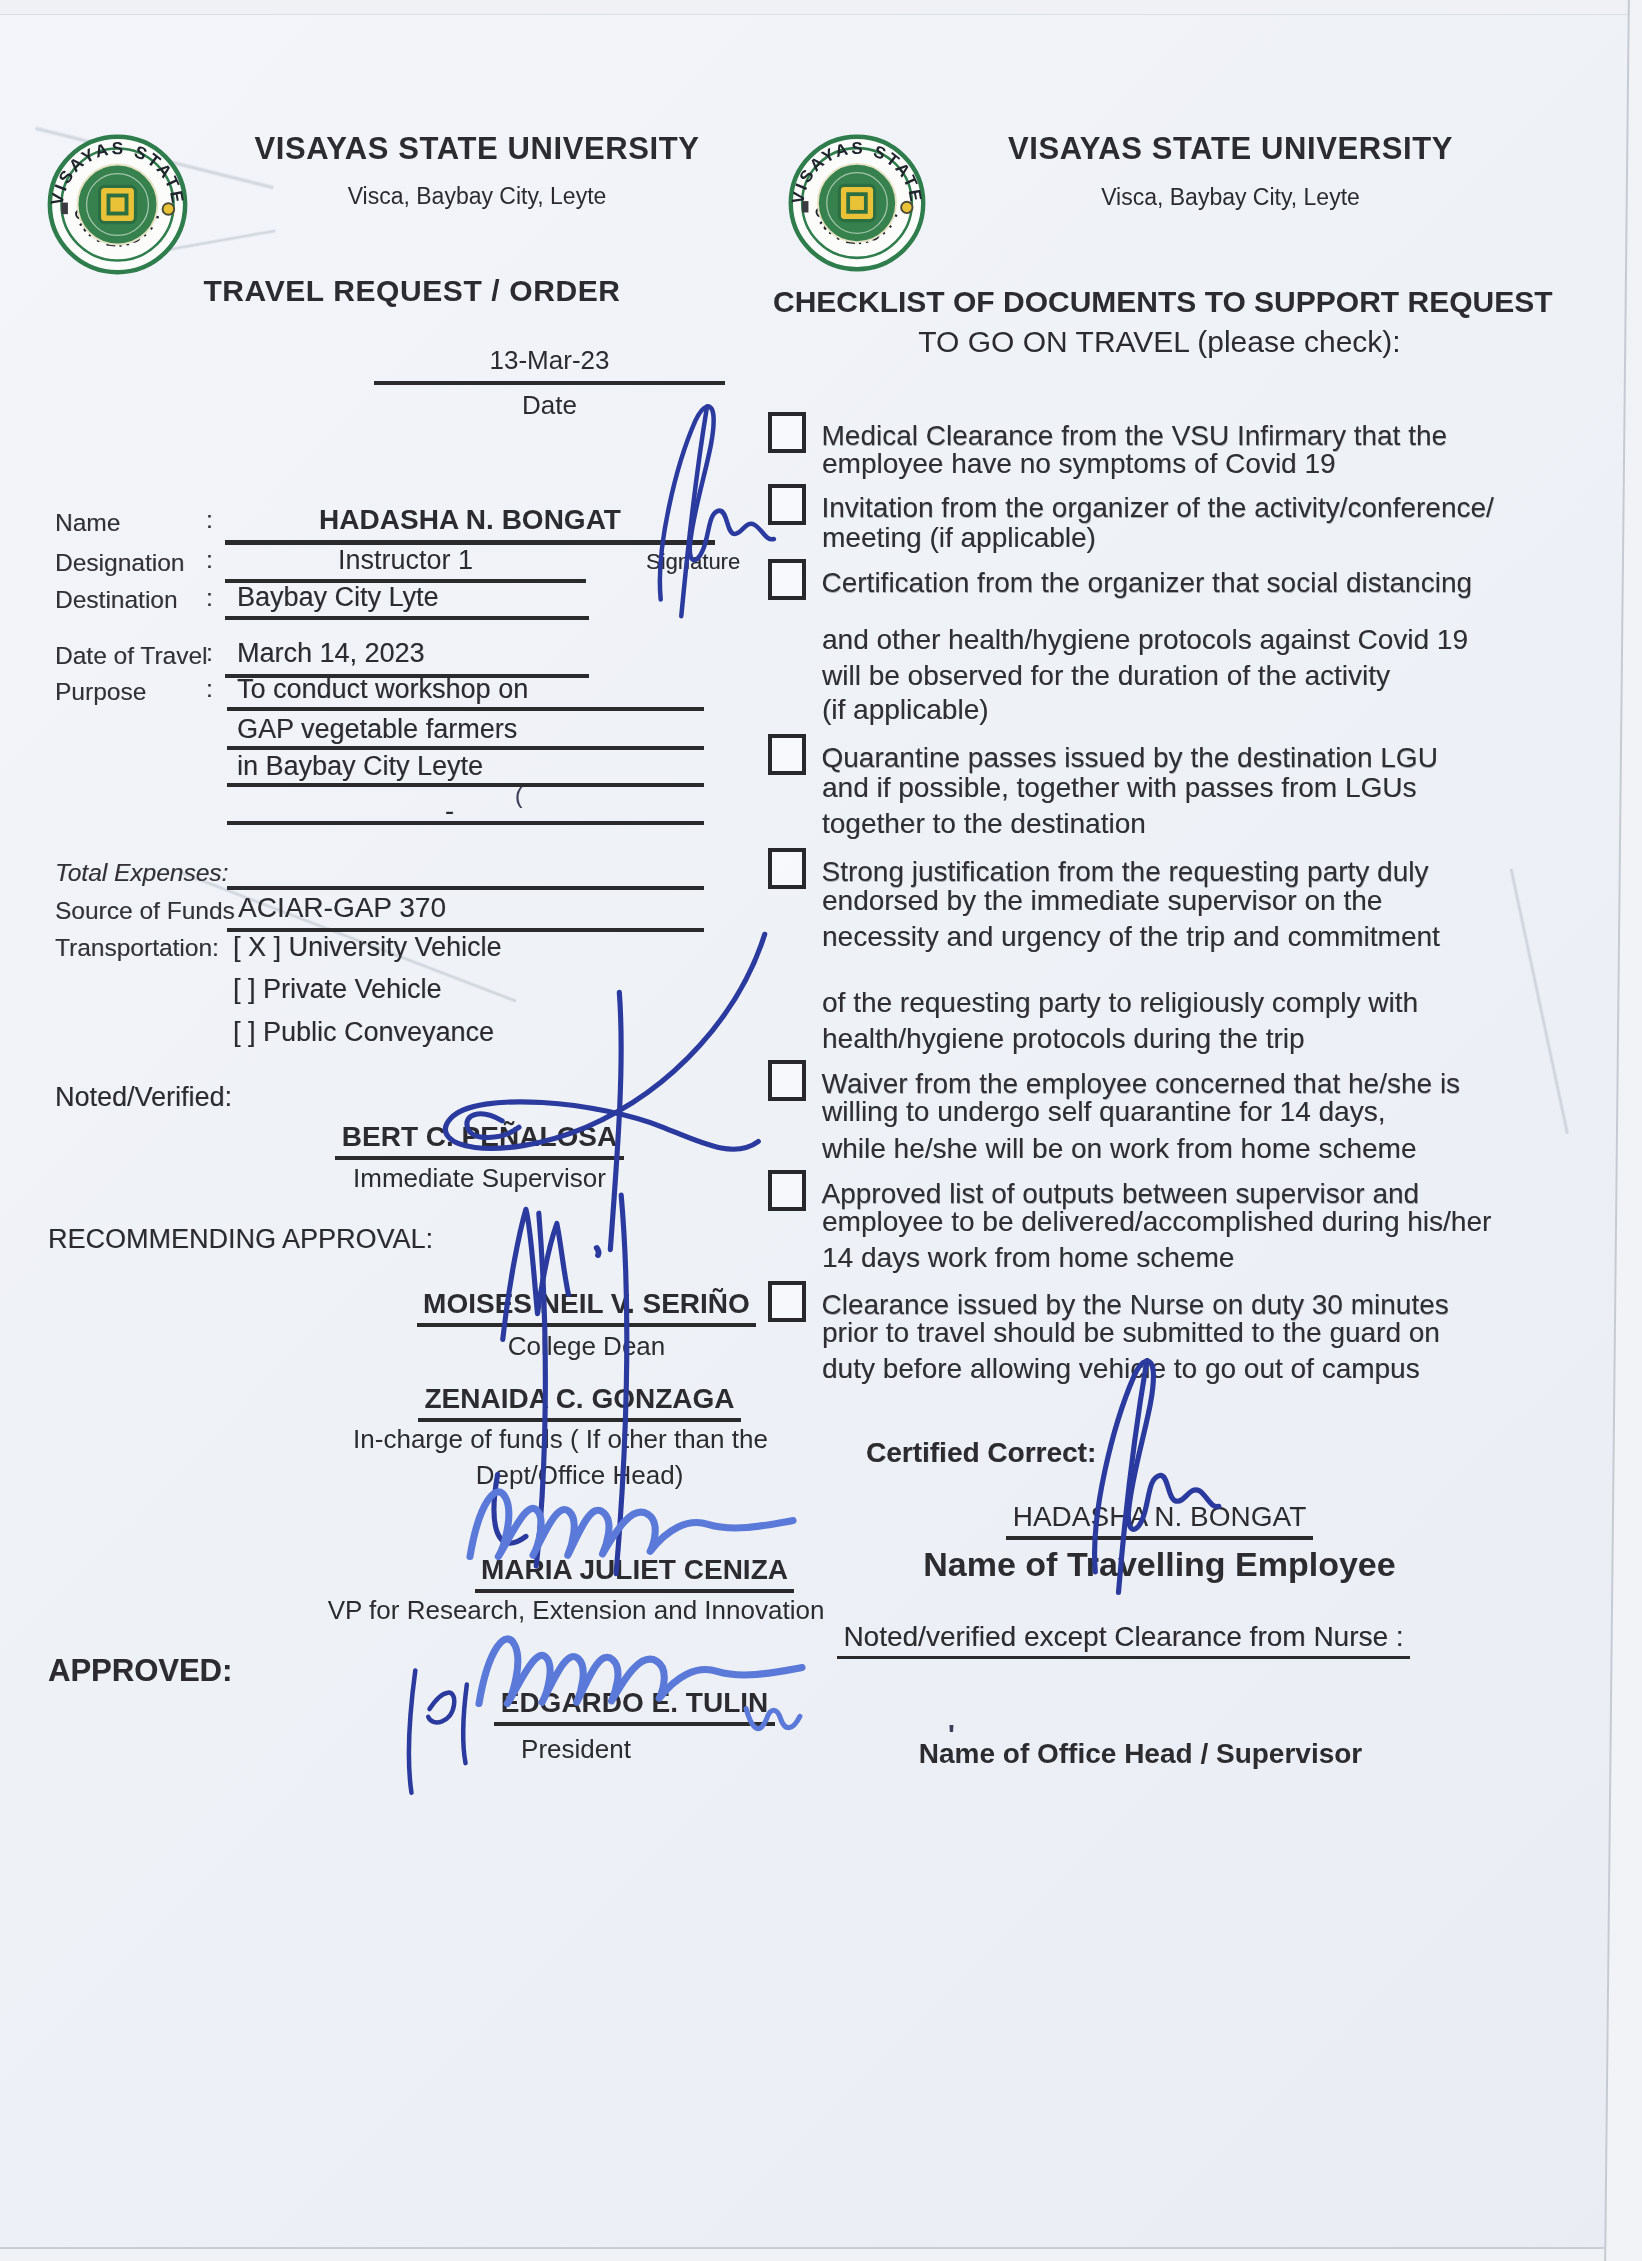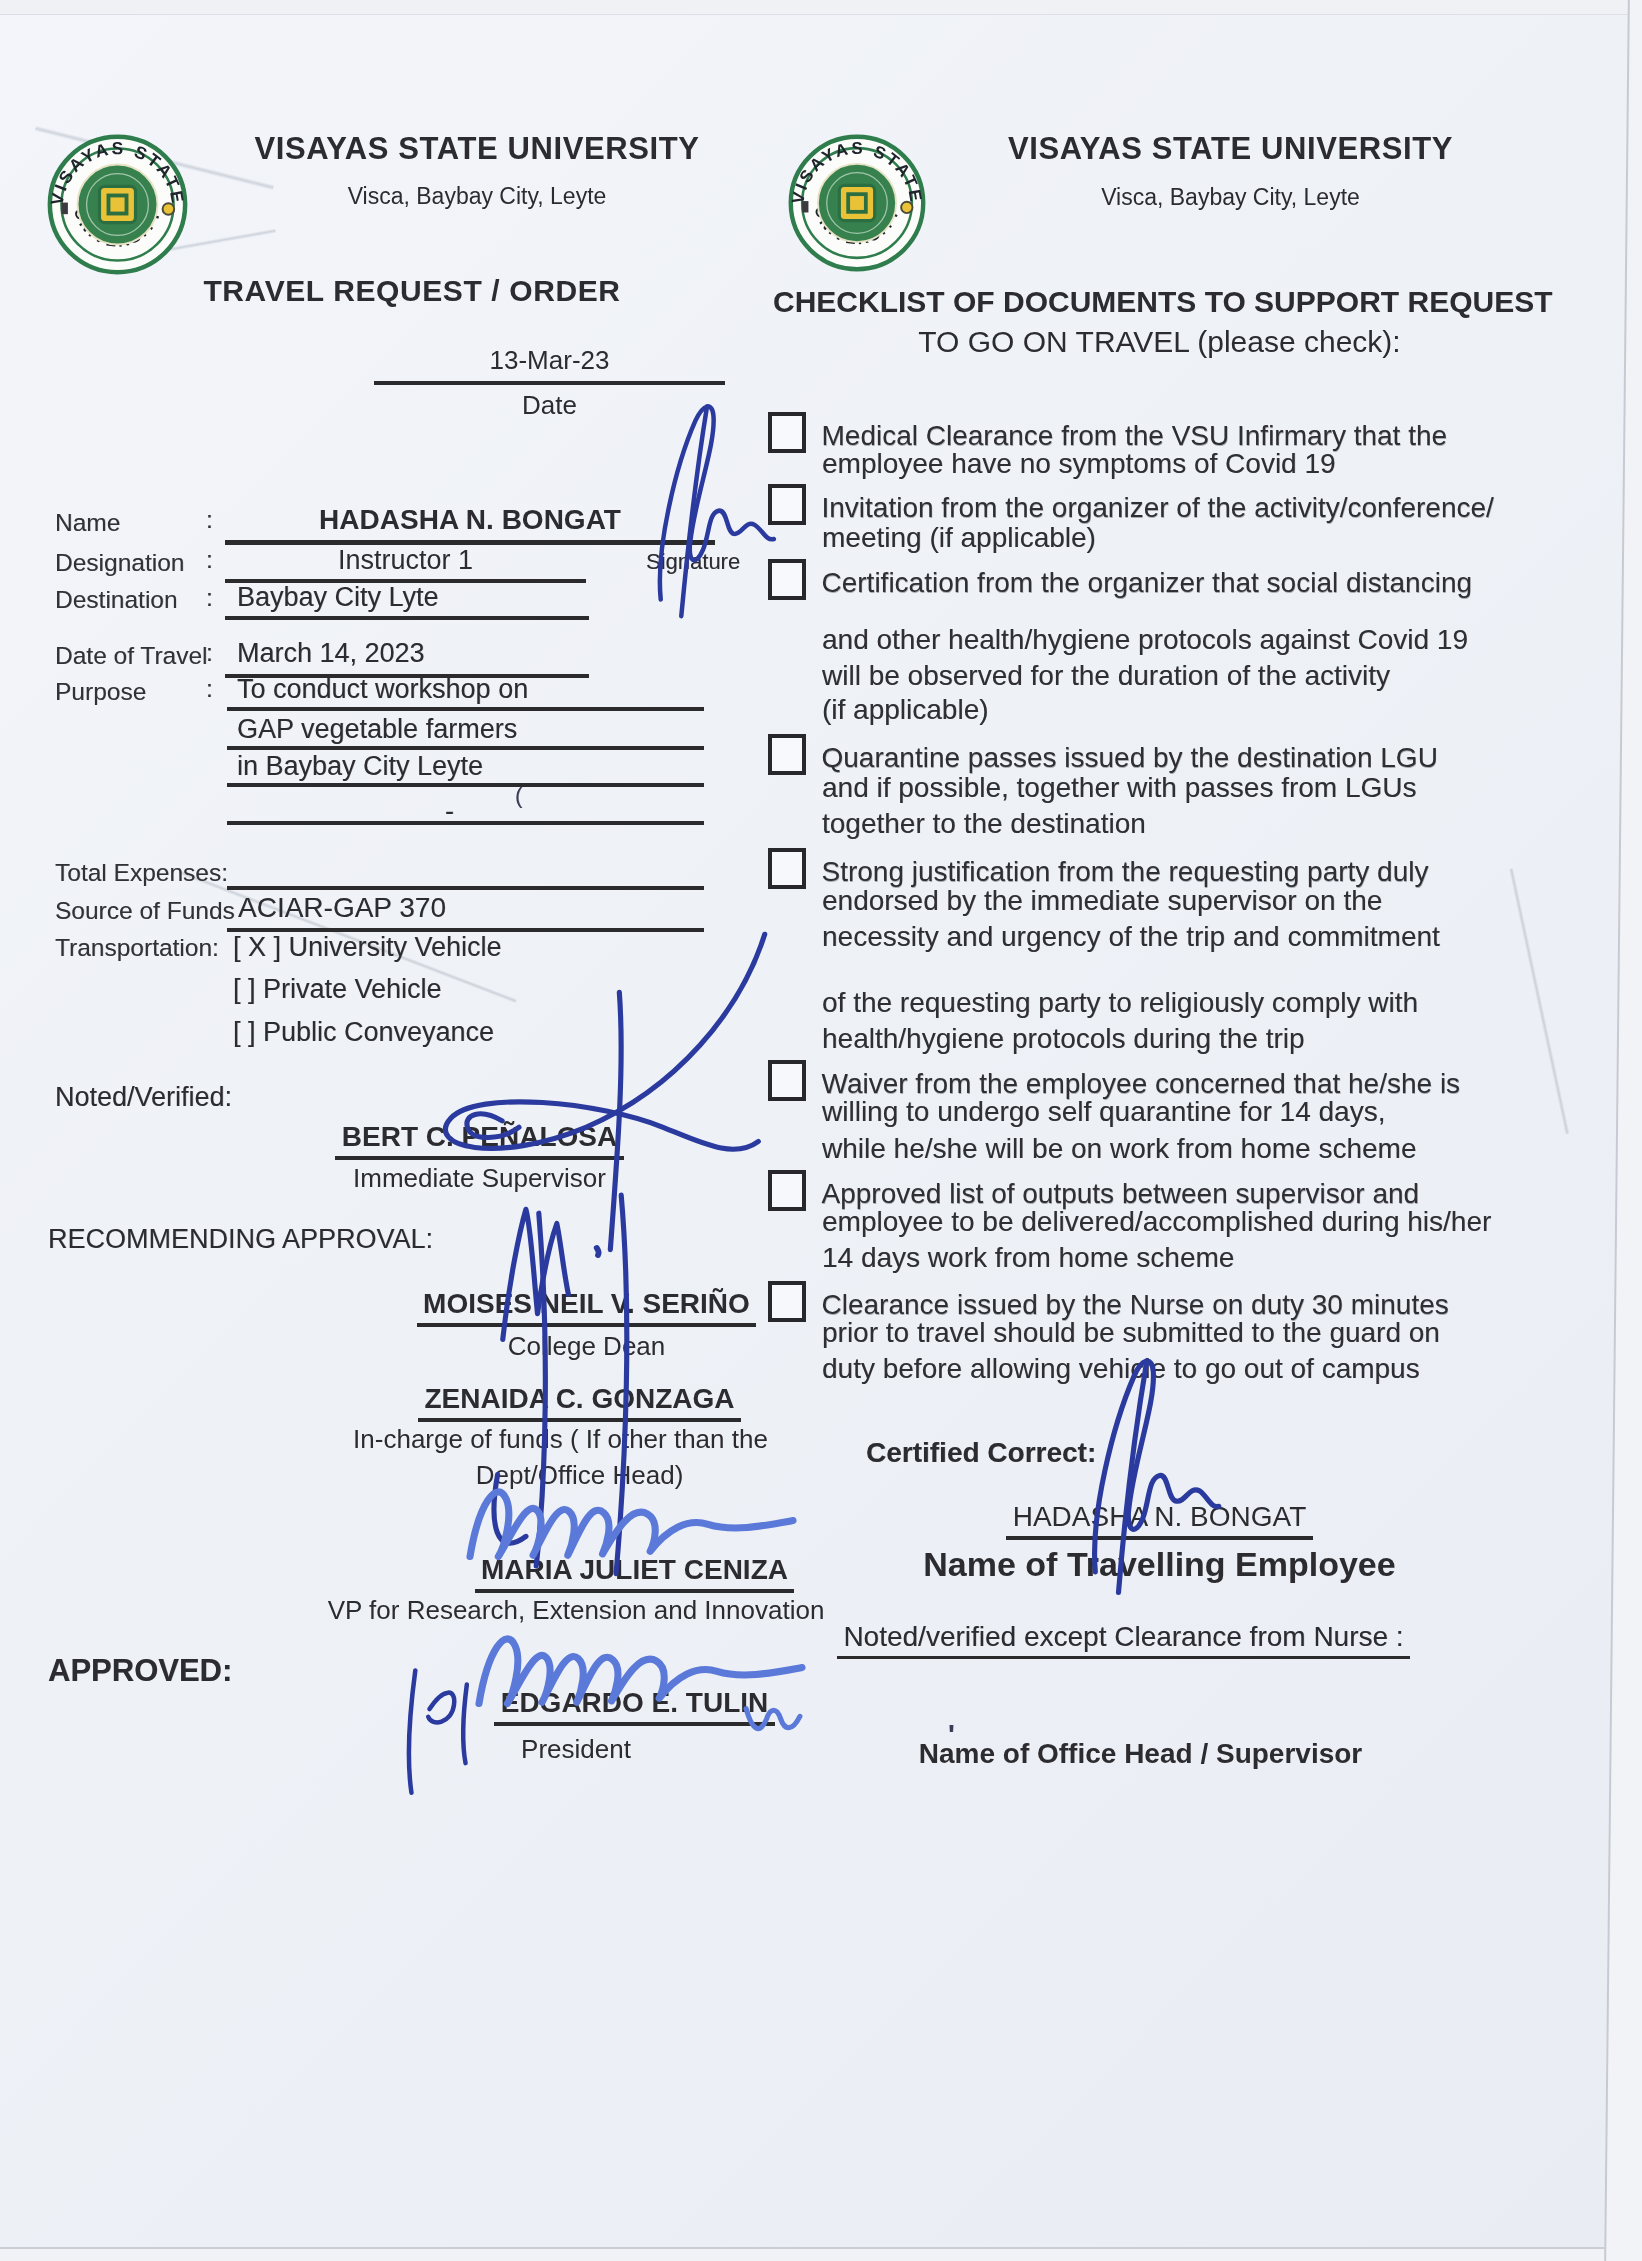--- a/index.html
+++ b/index.html
@@ -89,21 +89,21 @@
   <div class="t val" style="left:237px;top:674px;">To conduct workshop on</div>
   <div class="ln" style="left:227px;top:707px;width:477px;"></div>
   <div class="t val" style="left:237px;top:714px;">GAP vegetable farmers</div>
   <div class="ln" style="left:227px;top:746px;width:477px;"></div>
   <div class="t val" style="left:237px;top:751px;">in Baybay City Leyte</div>
   <div class="ln" style="left:227px;top:783px;width:477px;"></div>
   <div class="t" style="left:515px;top:783px;font-size:22px;color:#3c3c58;">(</div>
   <div class="t" style="left:445px;top:796px;font-size:27px;">-</div>
   <div class="ln" style="left:227px;top:821px;width:477px;"></div>
 
-  <div class="t lbl" style="left:55px;top:859px;">Total Expenses:</div>
+  <div class="t lbl" style="left:55px;top:859px;font-style:italic;">Total Expenses:</div>
   <div class="ln" style="left:227px;top:886px;width:477px;"></div>
   <div class="t lbl" style="left:55px;top:897px;">Source of Funds</div>
   <div class="t" style="left:238px;top:892px;font-size:28px;">ACIAR-GAP 370</div>
   <div class="ln" style="left:227px;top:928px;width:477px;"></div>
   <div class="t lbl" style="left:55px;top:934px;">Transportation:</div>
   <div class="t val" style="left:233px;top:932px;">[ X ] University Vehicle</div>
   <div class="t val" style="left:233px;top:974px;">[ ] Private Vehicle</div>
   <div class="t val" style="left:233px;top:1017px;">[  ] Public Conveyance</div>
 
   <div class="t" style="left:55px;top:1082px;font-size:27px;">Noted/Verified:</div>

